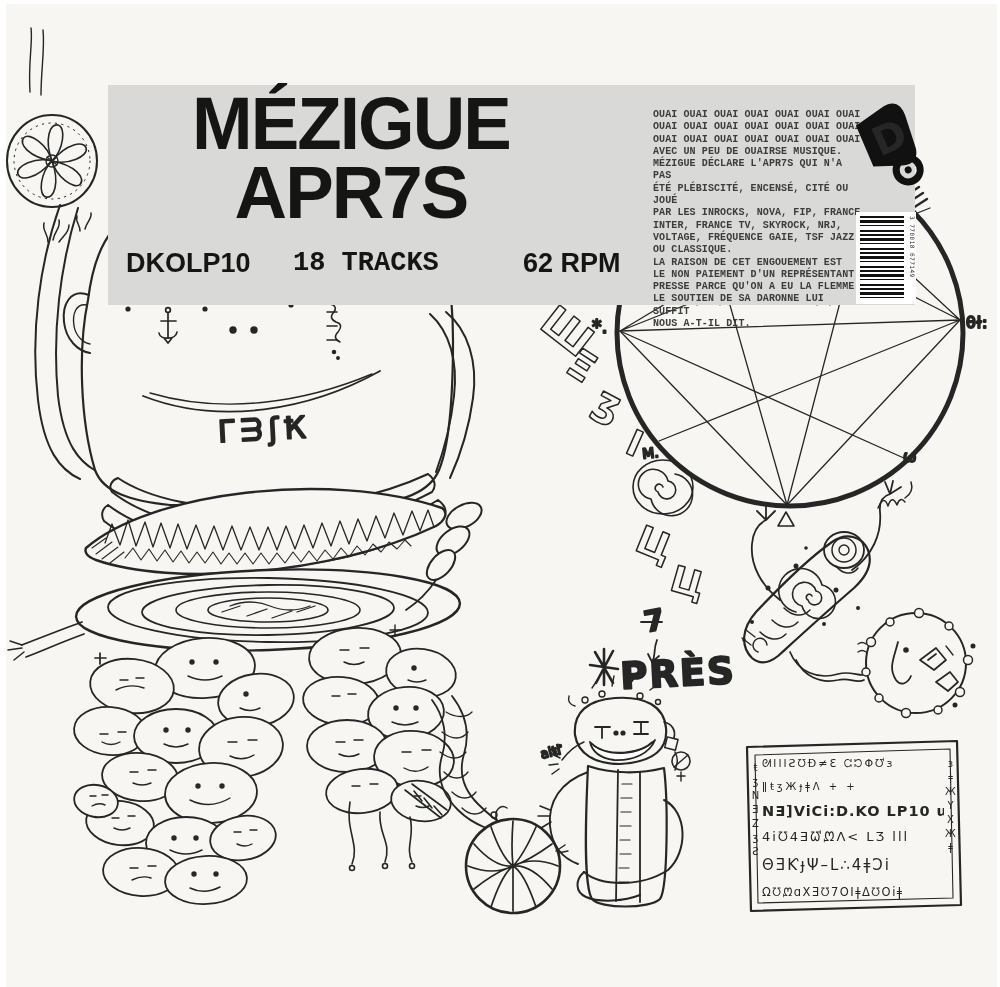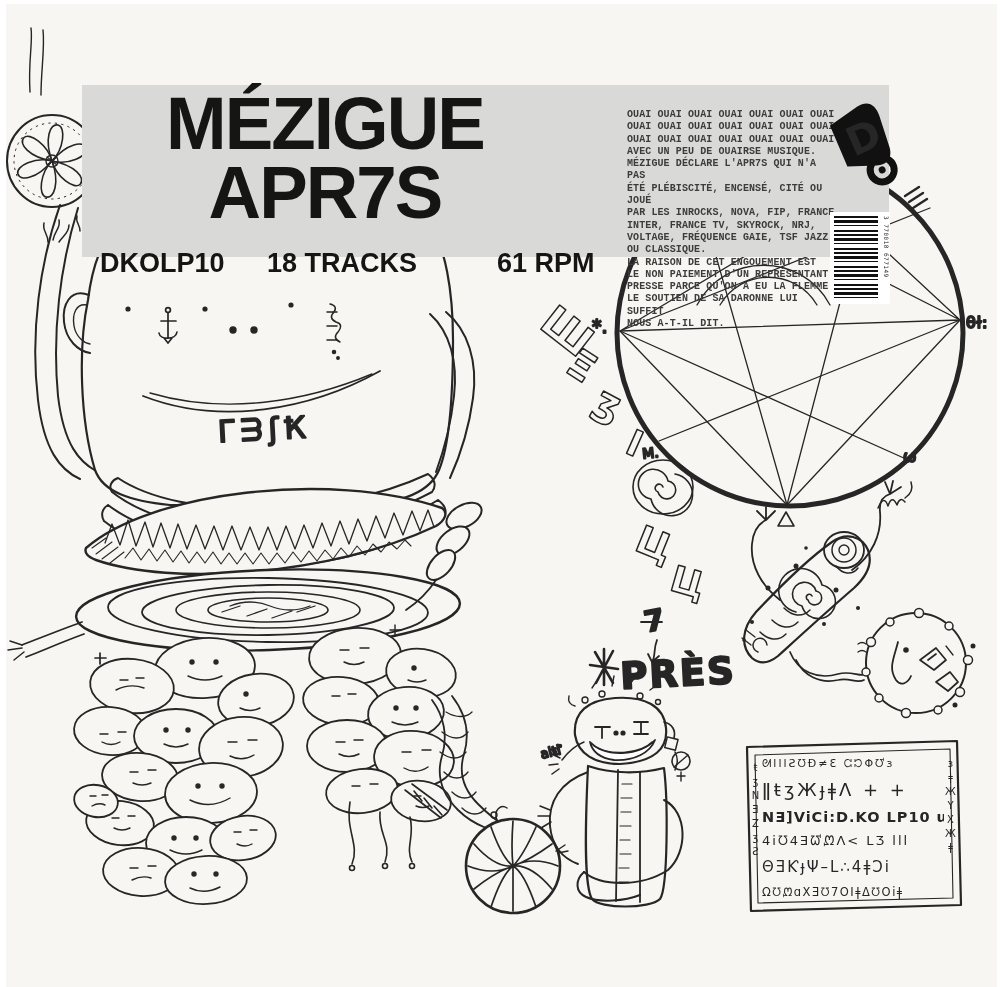--- a/index.html
+++ b/index.html
@@ -9,34 +9,34 @@
   }
   .edge{position:absolute;background:#ffffff;z-index:6;}
   .edge.l{left:0;top:0;width:6px;height:987px;}
   .edge.t{left:0;top:0;width:1000px;height:4px;}
   .edge.r{right:0;top:0;width:3px;height:987px;}
 
   .art{position:absolute;left:0;top:0;width:1000px;height:987px;z-index:1;}
 
   
   .banner{
-    position:absolute;left:82px;top:85px;width:807px;height:172px;
+    position:absolute;left:108px;top:85px;width:807px;height:220px;
     background:#d9d9d7;z-index:3;
   }
   .title{
     position:absolute;left:8px;top:4px;width:470px;text-align:center;
     font-weight:bold;letter-spacing:-2px;line-height:.92;color:#151513;
   }
   .title .l1{font-size:75px;display:block;transform:scaleX(.97);}
   .title .l2{font-size:75px;display:block;transform:scaleX(.97);}
   .specrow{position:absolute;top:163px;left:0;width:100%;height:40px;
     font-weight:bold;font-size:27px;color:#151513;}
   .specrow span{position:absolute;white-space:nowrap;text-align:center;}
   .spec-cat{left:18px;}
-  .spec-tracks{left:185px;}
+  .spec-tracks{left:185px;font-family:Liberation Mono, monospace;}
   .spec-rpm{left:415px;}
   .blurb{
     position:absolute;left:545px;top:24px;width:212px;
     font-size:10px;font-weight:bold;line-height:1.23;color:#3c3c3c;
     white-space:pre-line;letter-spacing:.1px;font-family:Liberation Mono, monospace;
   }
   
   .logo{position:absolute;left:750px;top:18px;width:62px;height:100px;
     transform:rotate(-18deg);z-index:2;}
   
@@ -56,21 +56,21 @@
   }
 
   
   .glyphbox{
     position:absolute;left:762px;top:757px;width:182px;height:142px;z-index:2;
     display:flex;flex-direction:column;justify-content:space-between;
     font-family:"DejaVu Sans",sans-serif;color:#262626;text-align:left;
   }
   .glyphbox .row{white-space:nowrap;overflow:hidden;}
   .glyphbox .r1{font-size:11px;letter-spacing:2px;}
-  .glyphbox .r2{font-size:18px;letter-spacing:3px;}
+  .glyphbox .r2{font-size:10px;letter-spacing:3px;}
   .glyphbox .r3{font-size:14.5px;letter-spacing:1px;font-weight:bold;}
   .glyphbox .r4{font-size:13px;letter-spacing:2px;}
   .glyphbox .r5{font-size:15px;letter-spacing:2px;}
   .glyphbox .r6{font-size:11.5px;letter-spacing:1.5px;}
   .glyphcol{
     position:absolute;z-index:2;writing-mode:vertical-lr;text-orientation:upright;
     font-family:"DejaVu Sans",sans-serif;font-size:10px;letter-spacing:3px;color:#262626;
   }
   .glyphcol.left{left:750px;top:762px;height:140px;}
   .glyphcol.right{left:945px;top:758px;height:140px;}
@@ -403,21 +403,21 @@
   </svg>
 
   <div class="banner">
     <div class="title">
       <span class="l1">MÉZIGUE</span>
       <span class="l2">APR7S</span>
     </div>
     <div class="specrow">
       <span class="spec-cat">DKOLP10</span>
       <span class="spec-tracks">18 TRACKS</span>
-      <span class="spec-rpm">61 RPM</span>
+      <span class="spec-rpm">62 RPM</span>
     </div>
     <div class="blurb">OUAI OUAI OUAI OUAI OUAI OUAI OUAI
 OUAI OUAI OUAI OUAI OUAI OUAI OUAI
 OUAI OUAI OUAI OUAI OUAI OUAI OUAI
 AVEC UN PEU DE OUAIRSE MUSIQUE.
 MÉZIGUE DÉCLARE L'APR7S QUI N'A PAS
 ÉTÉ PLÉBISCITÉ, ENCENSÉ, CITÉ OU JOUÉ
 PAR LES INROCKS, NOVA, FIP, FRANCE
 INTER, FRANCE TV, SKYROCK, NRJ,
 VOLTAGE, FRÉQUENCE GAIE, TSF JAZZ

